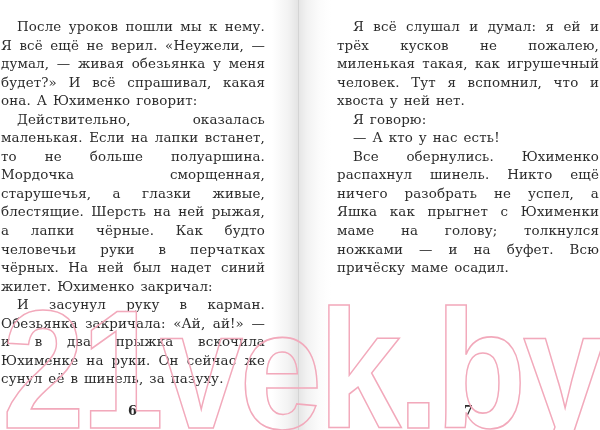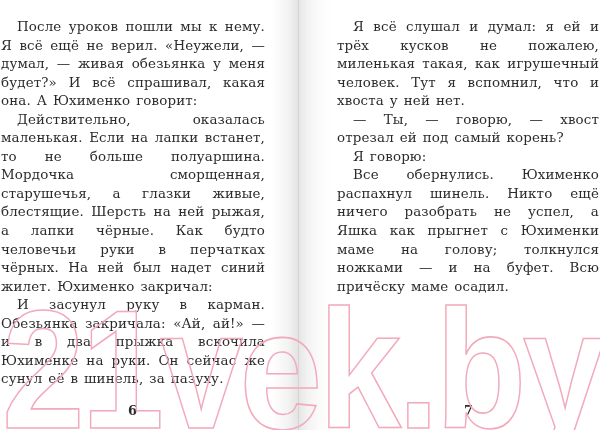--- a/index.html
+++ b/index.html
@@ -57,22 +57,22 @@
 
     </div>
     <div class="page-number">6</div>
   </div>
 
   <div class="gutter-line"></div>
 
   <div class="page page-right">
     <div class="text-block">
       <p class="ind">Я всё слушал и думал: я ей и трёх кусков не пожалею, миленькая такая, как игрушечный человек. Тут я вспомнил, что и хвоста у ней нет.</p>
-      <p class="ind">— Ты, — говорю, — хвост отрезал ей под самый корень?</p>
       <p class="ind">Я говорю:</p>
+      <p class="ind">— А кто у нас есть!</p>
       <p class="ind">Все обернулись. Юхименко распахнул шинель. Никто ещё ничего разобрать не успел, а Яшка как прыгнет с Юхименки маме на голову; толкнулся ножками — и на буфет. Всю причёску маме осадил.</p>
 
     </div>
     <div class="page-number">7</div>
   </div>
 
   <svg class="watermark" viewBox="0 0 600 140" xmlns="http://www.w3.org/2000/svg">
     <text x="2" y="128" font-family="Liberation Sans, sans-serif" font-weight="bold" font-size="168" fill="none" stroke="#f2a9bb" stroke-width="1.6" letter-spacing="-4" textLength="600" lengthAdjust="spacingAndGlyphs">21vek.by</text>
   </svg>
 

